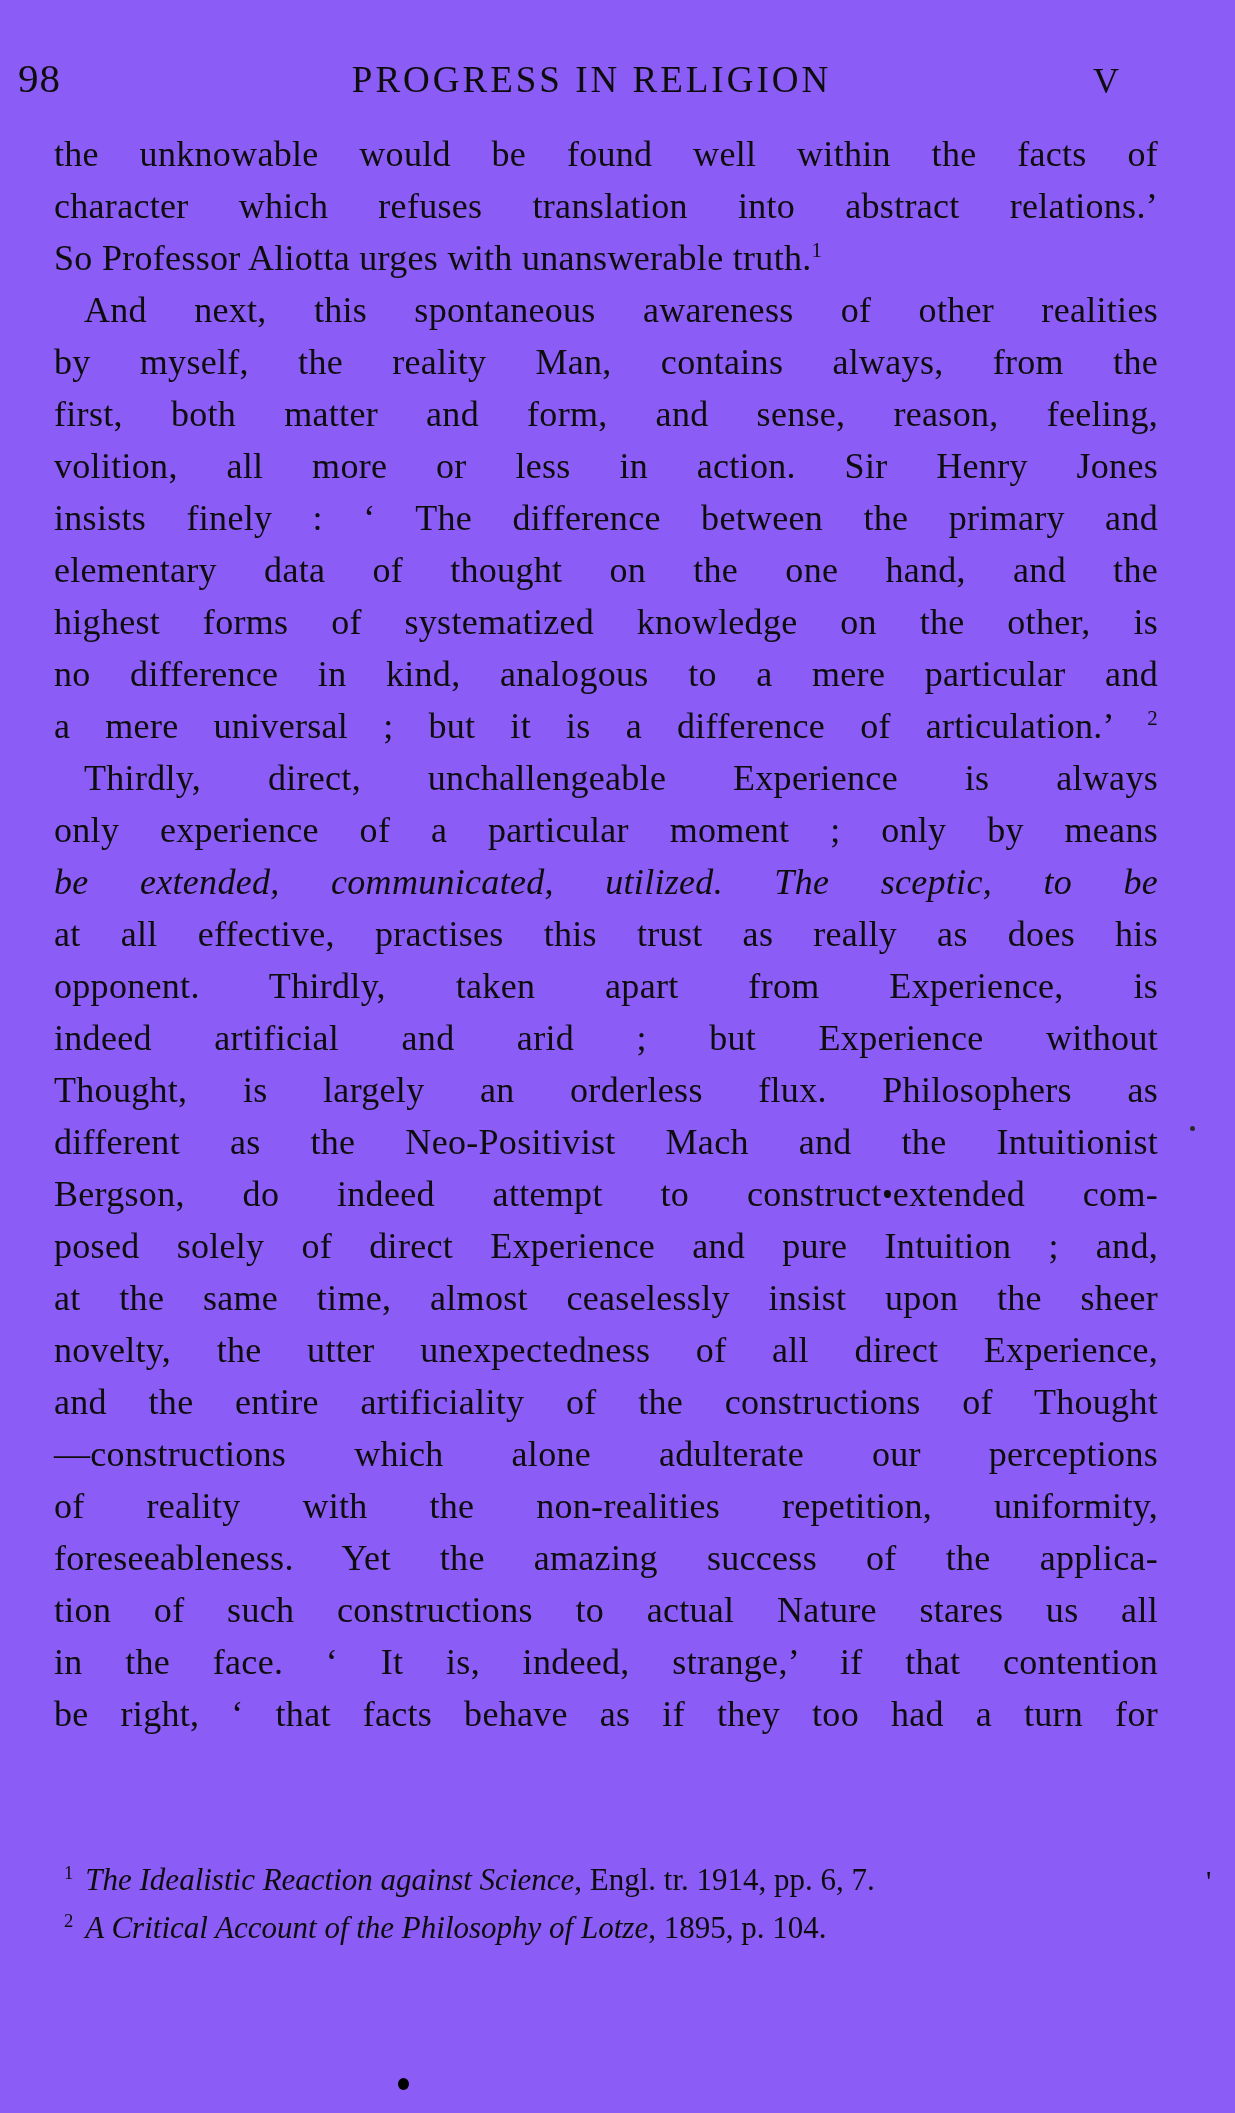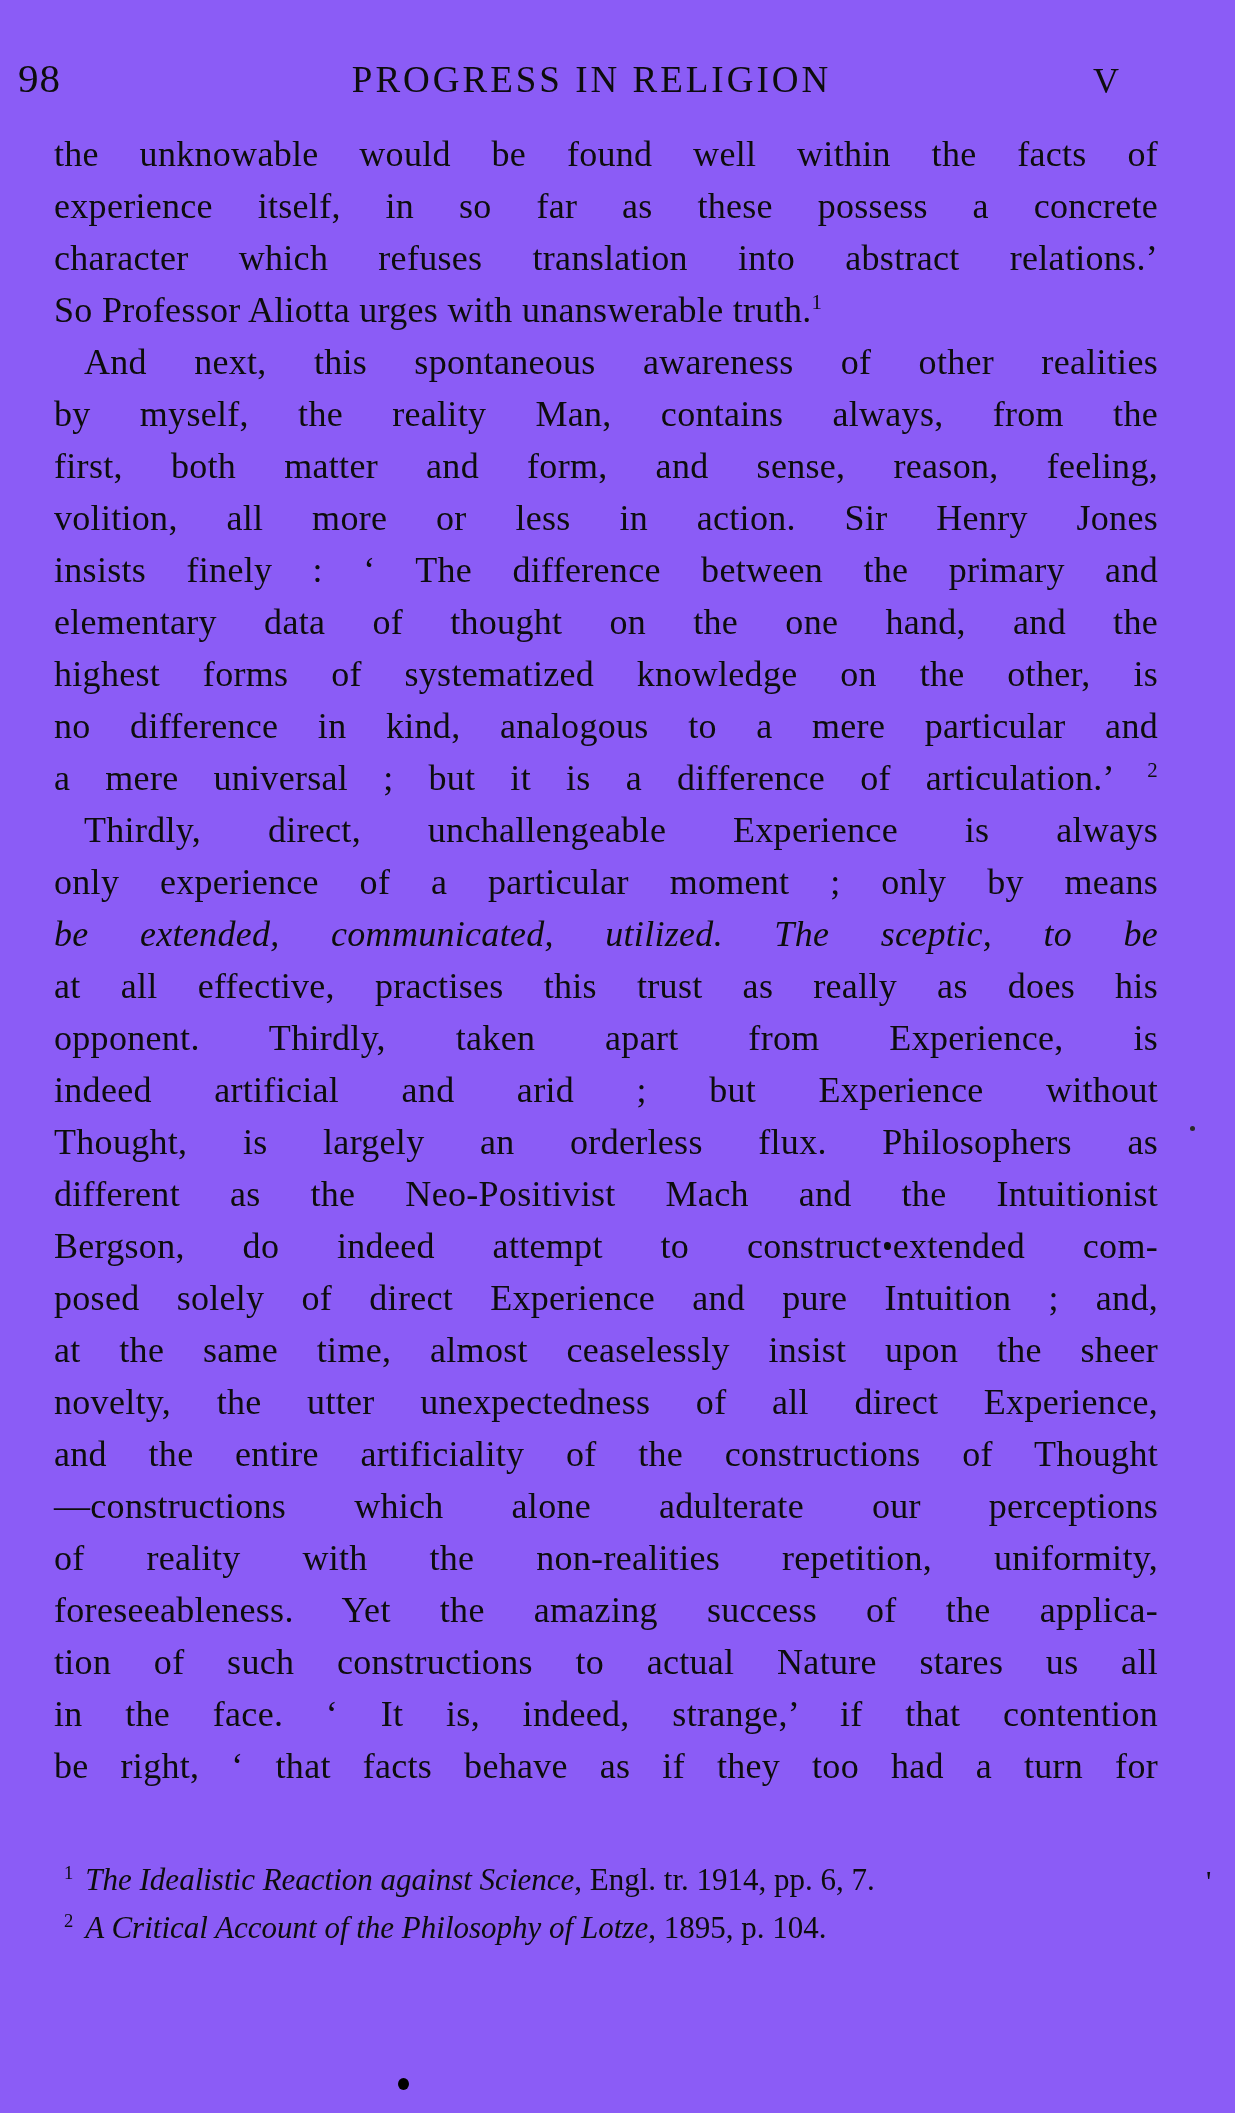--- a/index.html
+++ b/index.html
@@ -70,21 +70,20 @@
 <div class="page">
 
   <div class="header-pagenum">98</div>
 
   <div class="header-title">PROGRESS IN RELIGION</div>
 
   <div class="header-chapter">V</div>
 
   <div class="body-text">
       <div class="line"><span>the unknowable would be found well within the facts of</span></div>
-      <div class="line"><span>experience itself, in so far as these possess a concrete</span></div>
       <div class="line"><span>character which refuses translation into abstract relations.’</span></div>
       <div class="line short"><span>So Professor Aliotta urges with unanswerable truth.</span><span class="sup">1</span></div>
       <div class="line indent"><span>And next, this spontaneous awareness of other realities</span></div>
       <div class="line"><span>by myself, the reality Man, contains always, from the</span></div>
       <div class="line"><span>first, both matter and form, and sense, reason, feeling,</span></div>
       <div class="line"><span>volition, all more or less in action. Sir Henry Jones</span></div>
       <div class="line"><span>insists finely : ‘ The difference between the primary and</span></div>
       <div class="line"><span>elementary data of thought on the one hand, and the</span></div>
       <div class="line"><span>highest forms of systematized knowledge on the other, is</span></div>
       <div class="line"><span>no difference in kind, analogous to a mere particular and</span></div>

